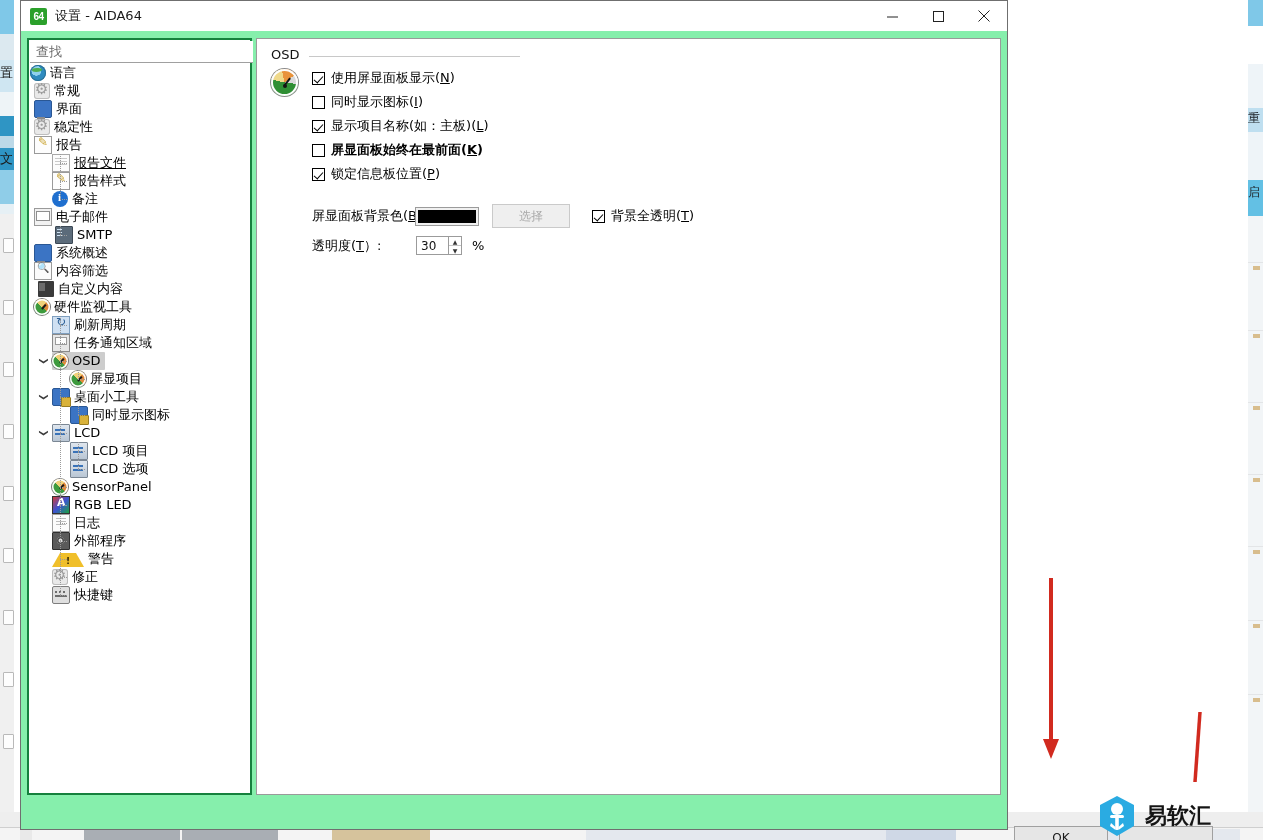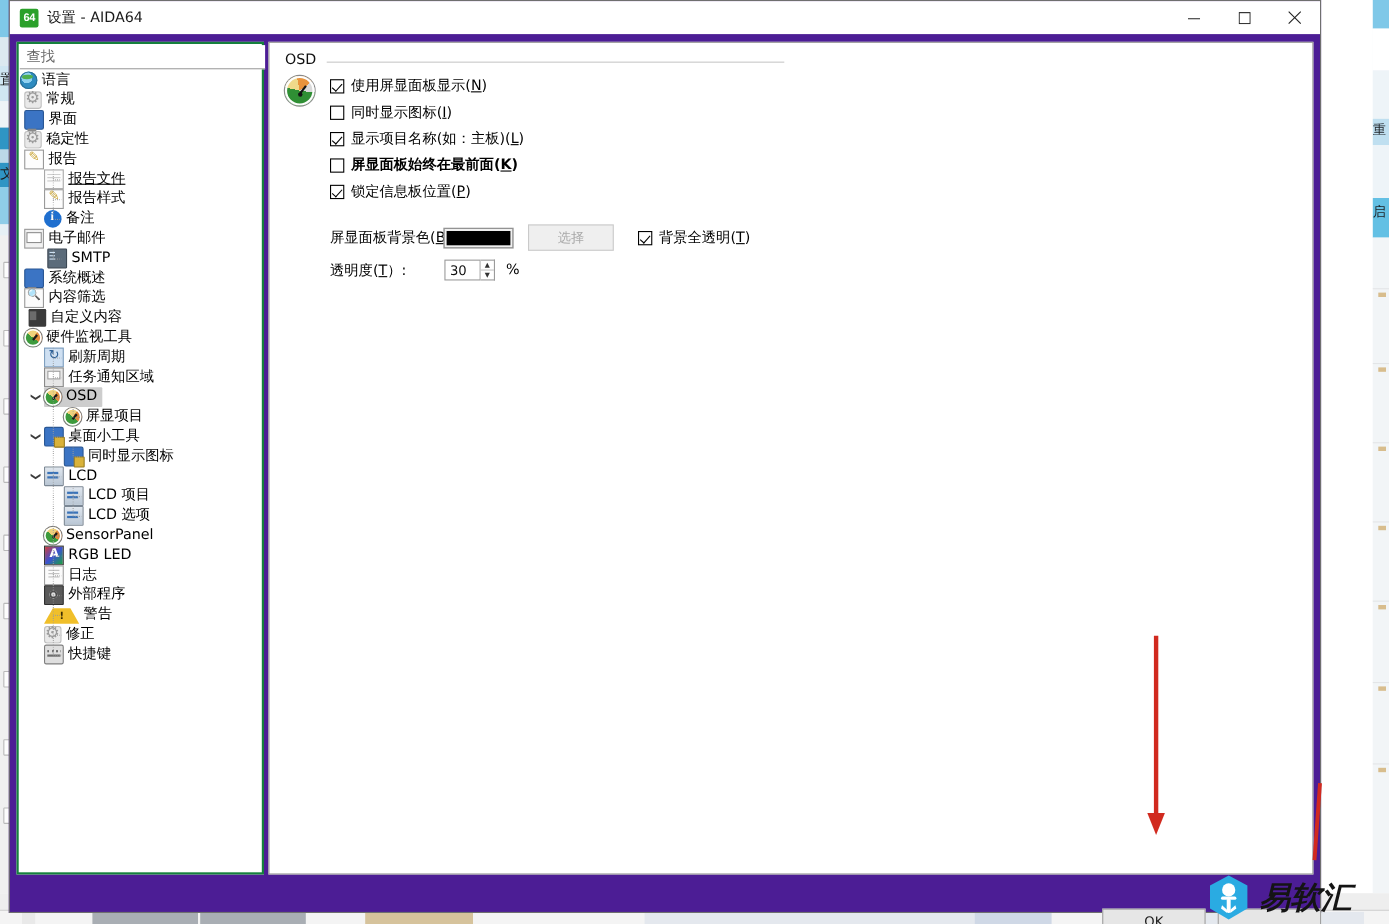--- a/index.html
+++ b/index.html
@@ -51,23 +51,23 @@
     background: #eeeeee;
   }
   .bg-taskbar {
     position: absolute; left: 0; bottom: 0; width: 1263px; height: 12px;
     background: #f4f4f4; border-top: 1px solid #cfcfcf;
   }
   .bg-tb-chip { position: absolute; bottom: 0; height: 11px; }
 
   
   #dialog {
-    position: absolute; left: 8px; top: 0px;
-    width: 1193px; height: 830px;
-    background: #4c1d95;
+    position: absolute; left: 20px; top: 0px;
+    width: 988px; height: 830px;
+    background: #86efac;
     border: 1px solid #6f6f6f;
     box-sizing: border-box;
   }
   .titlebar {
     position: absolute; left: 0; top: 0; right: 0; height: 30px;
     background: #ffffff;
     display: flex; align-items: center;
   }
   .app-icon {
     width: 17px; height: 17px; margin-left: 9px; margin-right: 8px;
@@ -315,23 +315,23 @@
 
   
   .arrow-svg { position: absolute; pointer-events: none; }
 
   
   .watermark {
     position: absolute; left: 1098px; top: 795px;
     display: flex; align-items: center; gap: 9px;
   }
   .wm-text {
-    font-size: 28px; font-weight: bold; color: #141414;
-    font-family: "DejaVu Sans", sans-serif;
-    font-style: italic; letter-spacing: 0px; line-height: 34px;
+    font-size: 22px; font-weight: bold; color: #141414;
+    font-family: "DejaVu Sans", sans-serif;
+    letter-spacing: 0px; line-height: 34px;
   }
 </style>
 </head>
 <body>
 
 <div id="root">
 
   <div class="bg-left-strip">
     <div class="bg-left-band" style="top:0px;height:34px;background:#7fc8e8;"></div>
     <div class="bg-left-band" style="top:34px;height:26px;background:#dce9f0;"></div>

